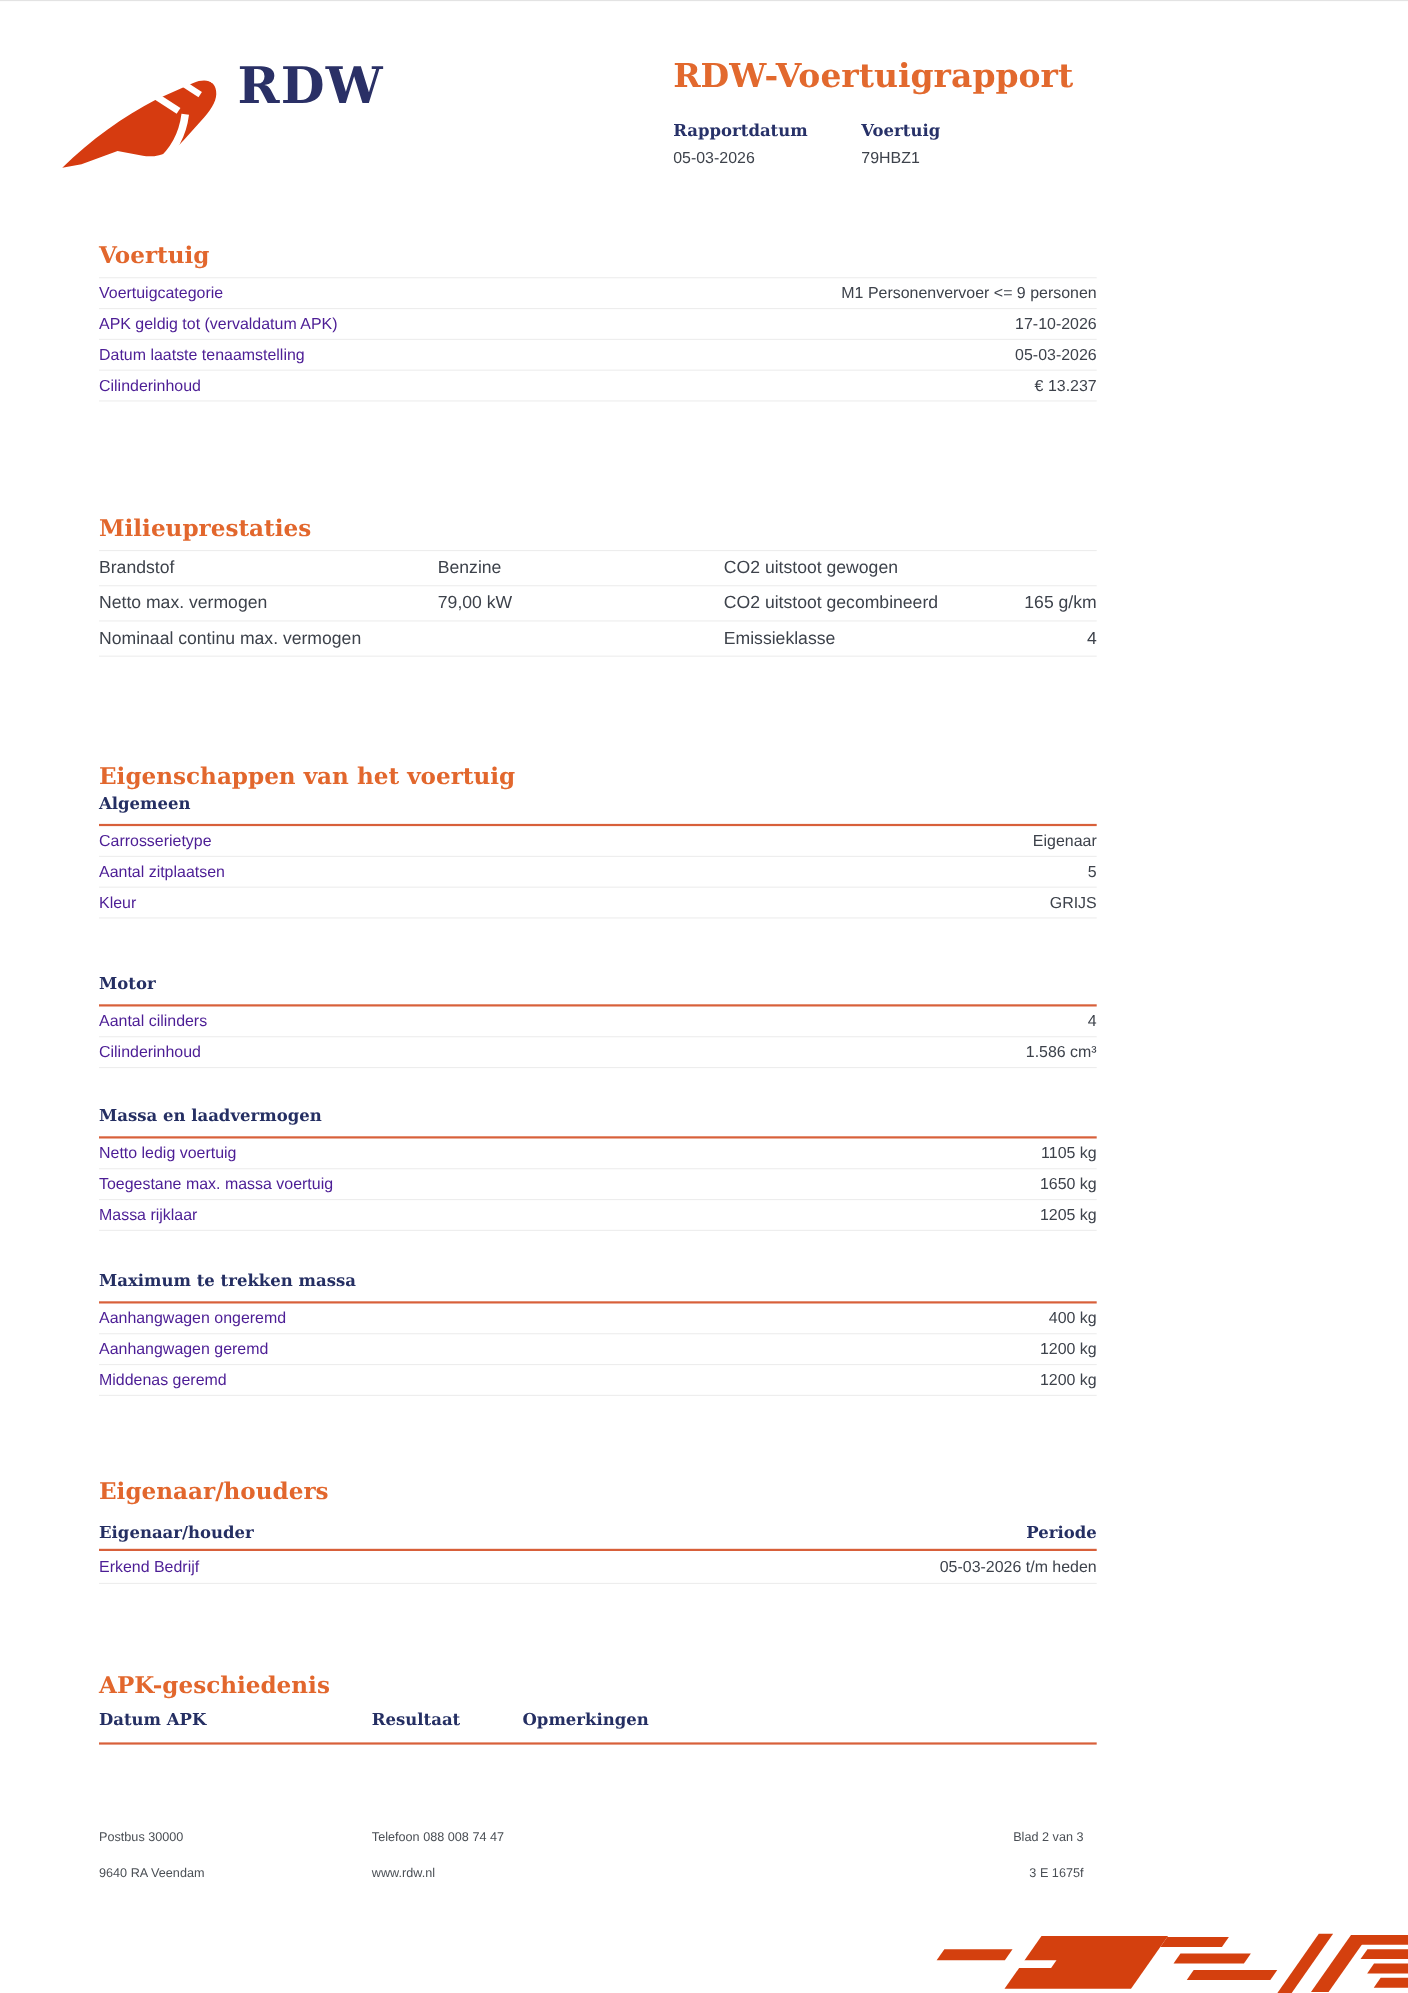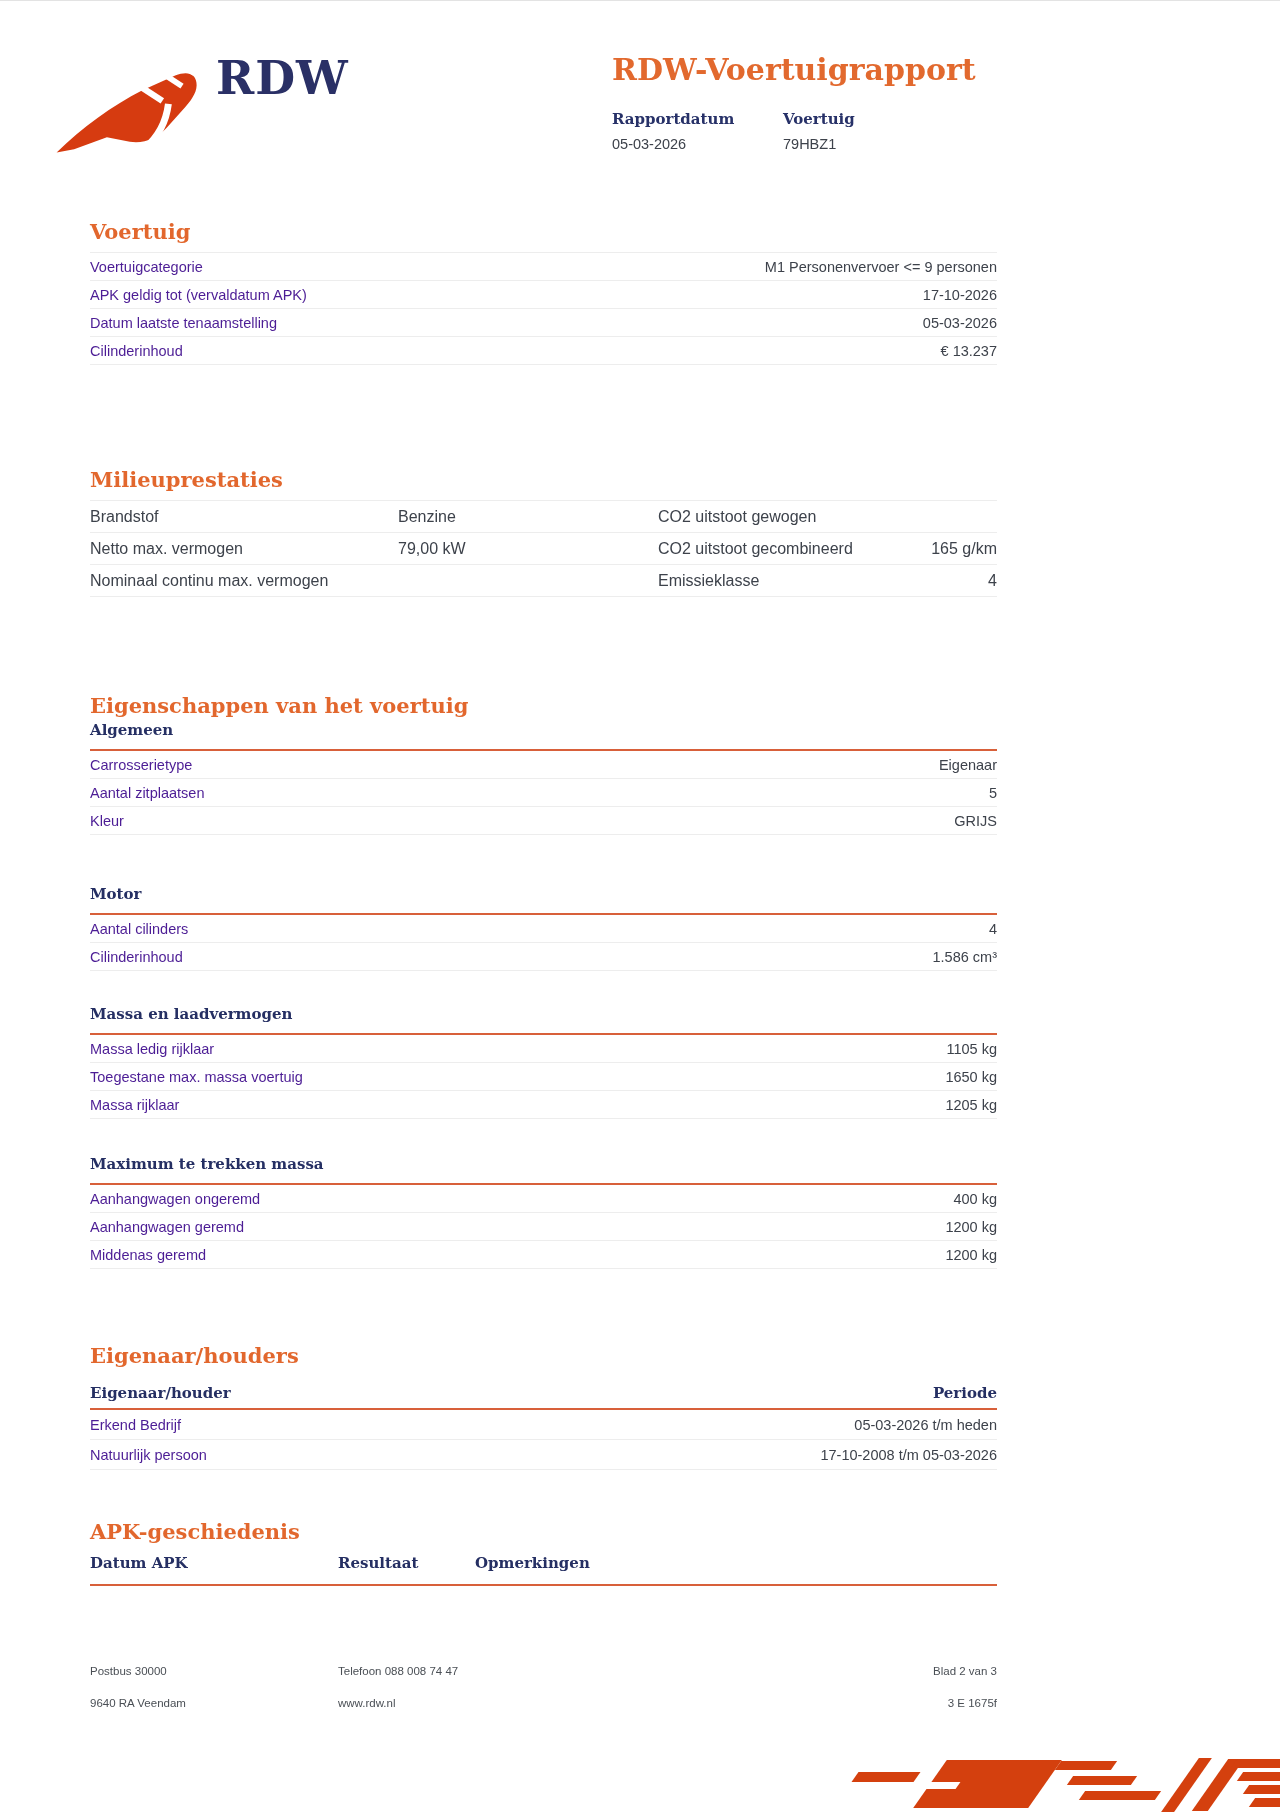--- a/index.html
+++ b/index.html
@@ -37,21 +37,21 @@
   .m-rvalue{right:0;text-align:right;}
   
   .cols-row{display:flex;justify-content:space-between;align-items:flex-end;height:26px;}
   .trow29{height:29px;}
   
   .apk-cols{position:relative;height:26px;}
   .apk-cols span{position:absolute;bottom:4px;}
   
   .footer-line{position:absolute;left:90px;width:907px;font-size:11.5px;color:#4a4f55;}
   .footer-line .f2{position:absolute;left:248px;top:0;}
-  .footer-line .f3{position:absolute;right:0;top:0;}
+  .footer-line .f3{position:absolute;right:12px;top:0;}
   
   .stripes{position:absolute;left:650px;bottom:-6px;width:700px;height:62px;}
   .stripes .bar{position:absolute;background:#d4400e;transform:skewX(-35deg);}
   .stripes .notch{position:absolute;background:#ffffff;transform:skewX(-35deg);}
 </style>
 </head>
 <body>
 
 <div class="logo">
   <span>
@@ -157,21 +157,21 @@
   <div class="trow">
     <span class="tlabel">Cilinderinhoud</span>
     <span class="tvalue">1.586 cm³</span>
   </div>
 </div>
 
 <div class="sec" style="top:1004px;">
   <div class="sub-header">Massa en laadvermogen</div>
   <hr class="orange-rule" style="margin-top:10px;">
   <div class="trow">
-    <span class="tlabel">Massa ledig rijklaar</span>
+    <span class="tlabel">Netto ledig voertuig</span>
     <span class="tvalue">1105 kg</span>
   </div>
   <div class="trow">
     <span class="tlabel">Toegestane max. massa voertuig</span>
     <span class="tvalue">1650 kg</span>
   </div>
   <div class="trow">
     <span class="tlabel">Massa rijklaar</span>
     <span class="tvalue">1205 kg</span>
   </div>
@@ -197,24 +197,20 @@
 <div class="sec" style="top:1342px;">
   <div class="sec-header">Eigenaar/houders</div>
   <div class="cols-row" style="margin-top:8px;">
     <span class="sub-header">Eigenaar/houder</span>
     <span class="sub-header">Periode</span>
   </div>
   <hr class="orange-rule" style="margin-top:6px;">
   <div class="trow trow29">
     <span class="tlabel">Erkend Bedrijf</span>
     <span class="tvalue">05-03-2026 t/m heden</span>
-  </div>
-  <div class="trow trow29">
-    <span class="tlabel">Natuurlijk persoon</span>
-    <span class="tvalue">17-10-2008 t/m 05-03-2026</span>
   </div>
 </div>
 
 <div class="sec" style="top:1518px;">
   <div class="sec-header">APK-geschiedenis</div>
   <div class="apk-cols" style="margin-top:6px;">
     <span class="sub-header" style="left:0;">Datum APK</span>
     <span class="sub-header" style="left:248px;">Resultaat</span>
     <span class="sub-header" style="left:385px;">Opmerkingen</span>
   </div>

